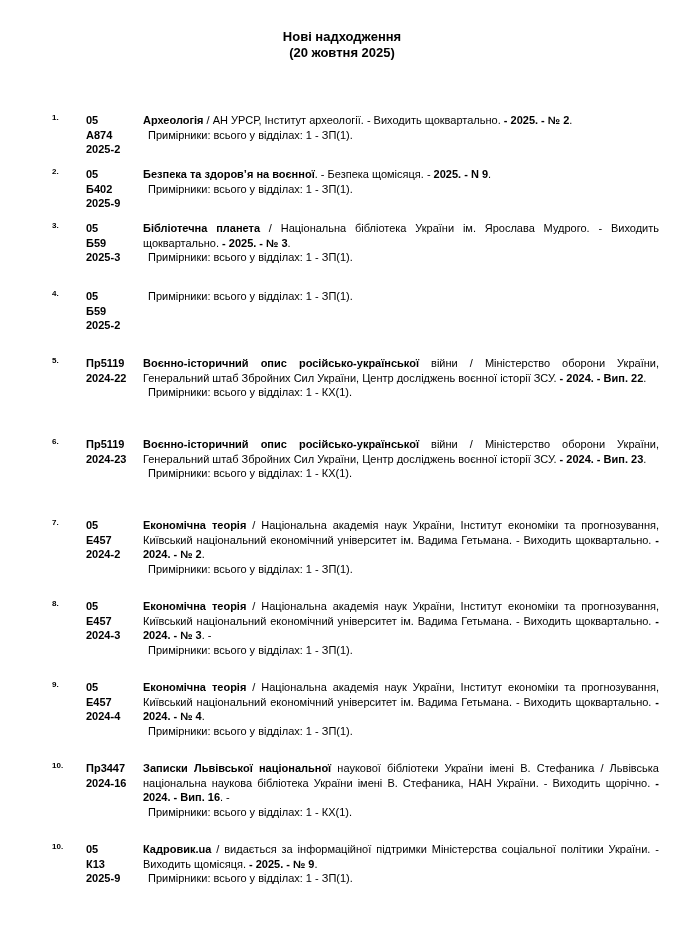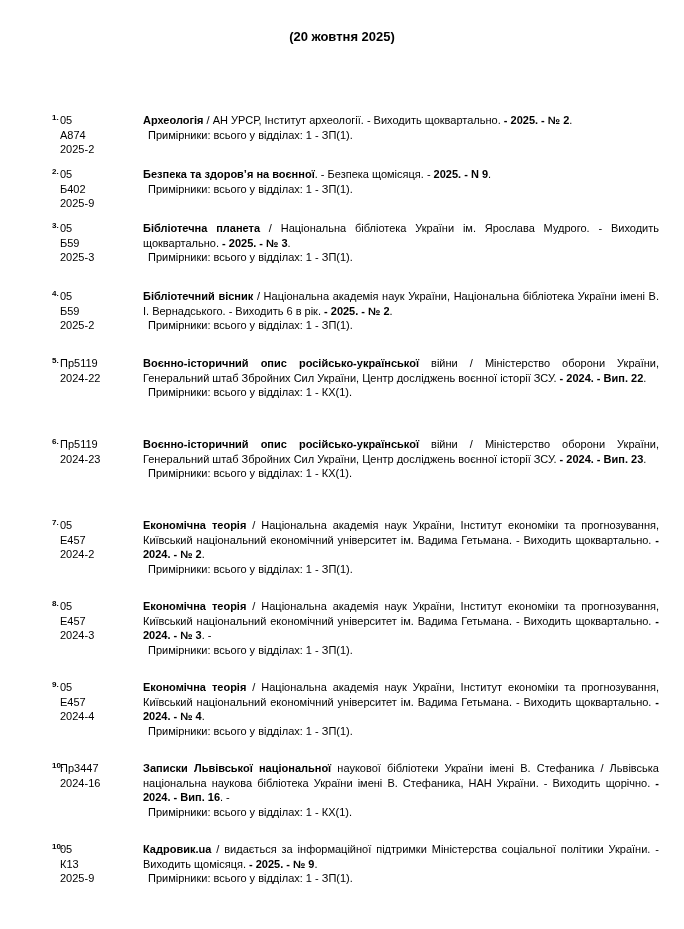--- a/index.html
+++ b/index.html
@@ -8,31 +8,32 @@
     font-family: "Liberation Sans", sans-serif;
     color: #000;
     position: relative;
   }
   .title-block {
     position: absolute; top: 29px; left: 0; width: 684px;
     text-align: center; font-weight: bold; font-size: 13px; line-height: 16px;
   }
   .entry { position: absolute; left: 0; width: 684px; font-size: 11px; line-height: 14.6px; }
   .num { position: absolute; left: 52px; top: -2px; font-size: 8px; font-weight: bold; }
-  .shelf { position: absolute; left: 60px; top: 0; font-weight: normal; }
+  .shelf { position: absolute; left: 86px; top: 0; font-weight: bold; }
   .shelf div { white-space: nowrap; }
   .desc { position: absolute; left: 143px; width: 516px; top: 0; text-align: justify; }
   .desc .main { display: block; }
   .desc .copies { display: block; padding-left: 5px; text-align: left; }
   b { font-weight: bold; }
 </style>
 </head>
 <body>
 
 <div class="title-block">
+  <div>Нові надходження</div>
   <div>(20 жовтня 2025)</div>
 </div>
 
 <div id="entries">
     <div class="entry" style="top: 113px;">
       <span class="num">1.</span>
       <div class="shelf">
         <div>05</div>
         <div>А874</div>
         <div>2025-2</div>
@@ -67,21 +68,20 @@
       </div>
     </div>
     <div class="entry" style="top: 289px;">
       <span class="num">4.</span>
       <div class="shelf">
         <div>05</div>
         <div>Б59</div>
         <div>2025-2</div>
       </div>
       <div class="desc">
-        <span class="main"><b>Бібліотечний вісник</b><span> / Національна академія наук України, Національна бібліотека України імені В. І. Вернадського. - Виходить 6 в рік. </span><b>- 2025. - № 2</b><span>.</span></span>
         <span class="copies">Примірники: всього у відділах: 1 - ЗП(1).</span>
       </div>
     </div>
     <div class="entry" style="top: 356px;">
       <span class="num">5.</span>
       <div class="shelf">
         <div>Пр5119</div>
         <div>2024-22</div>
       </div>
       <div class="desc">

